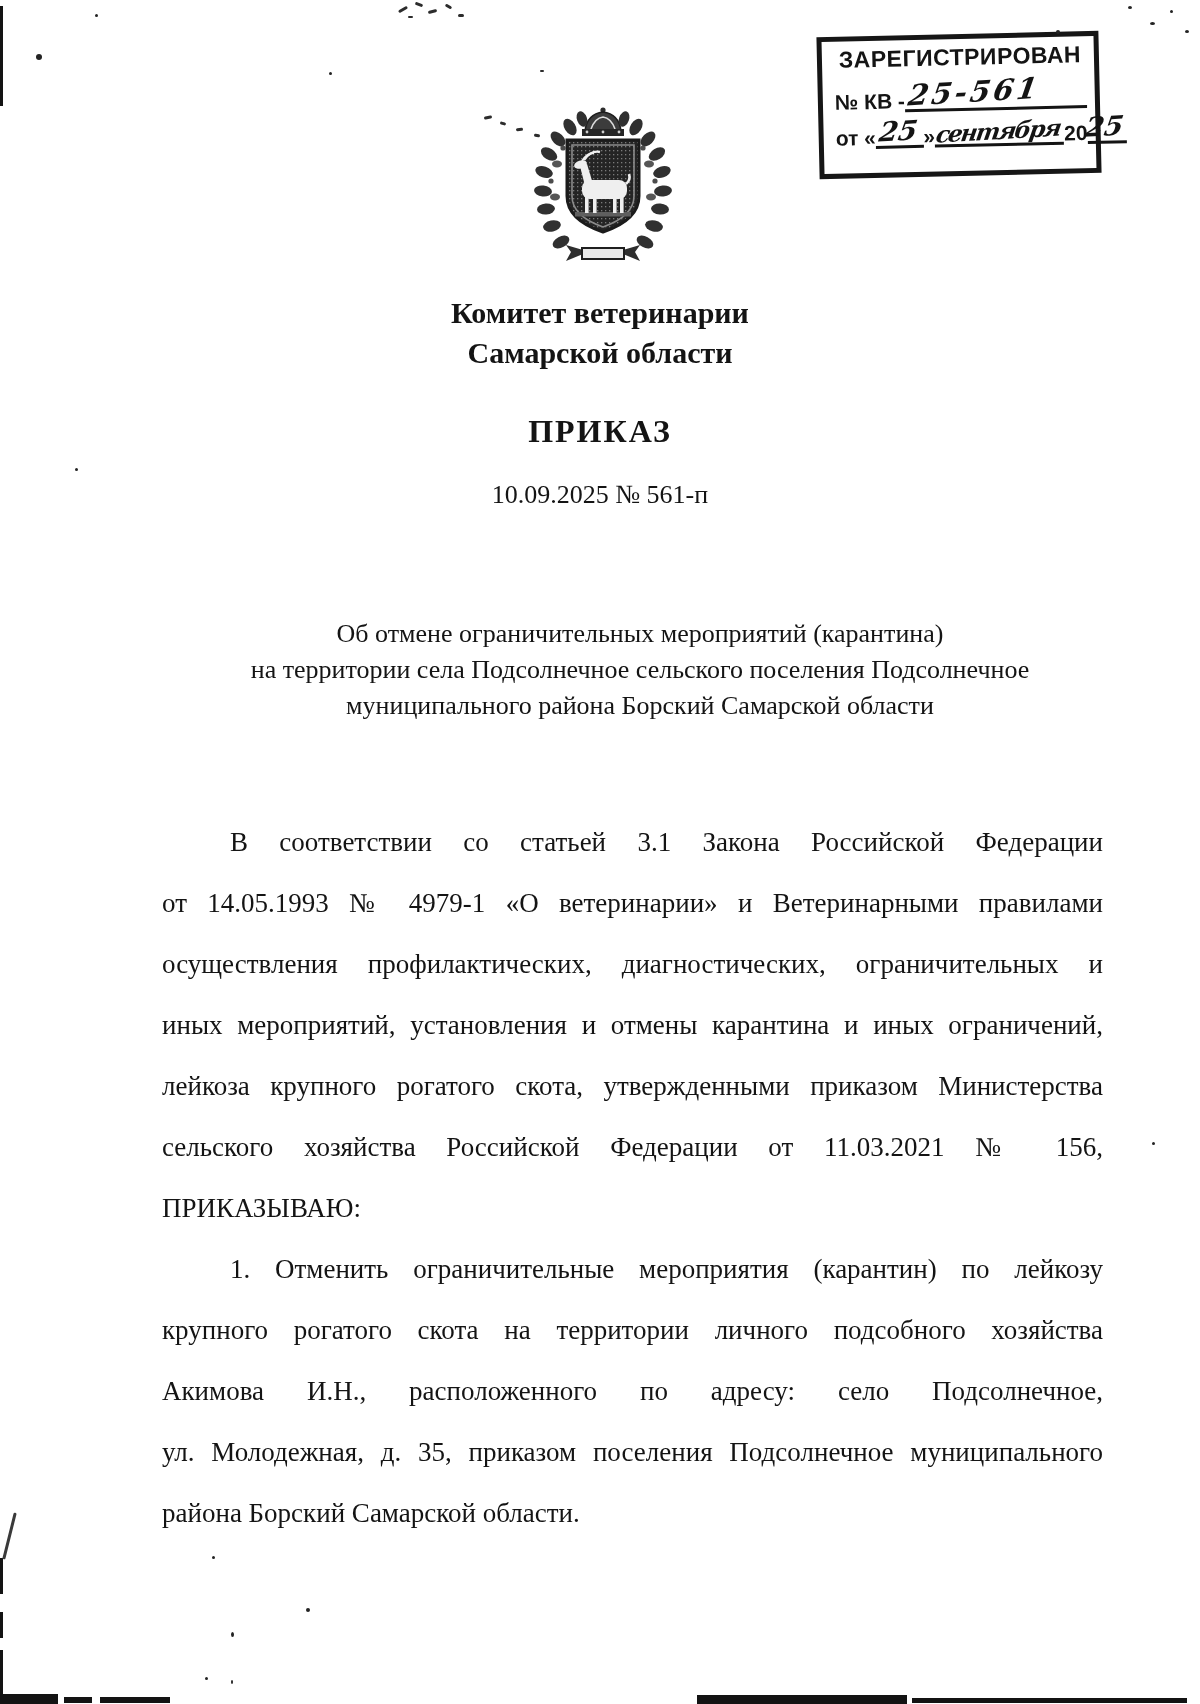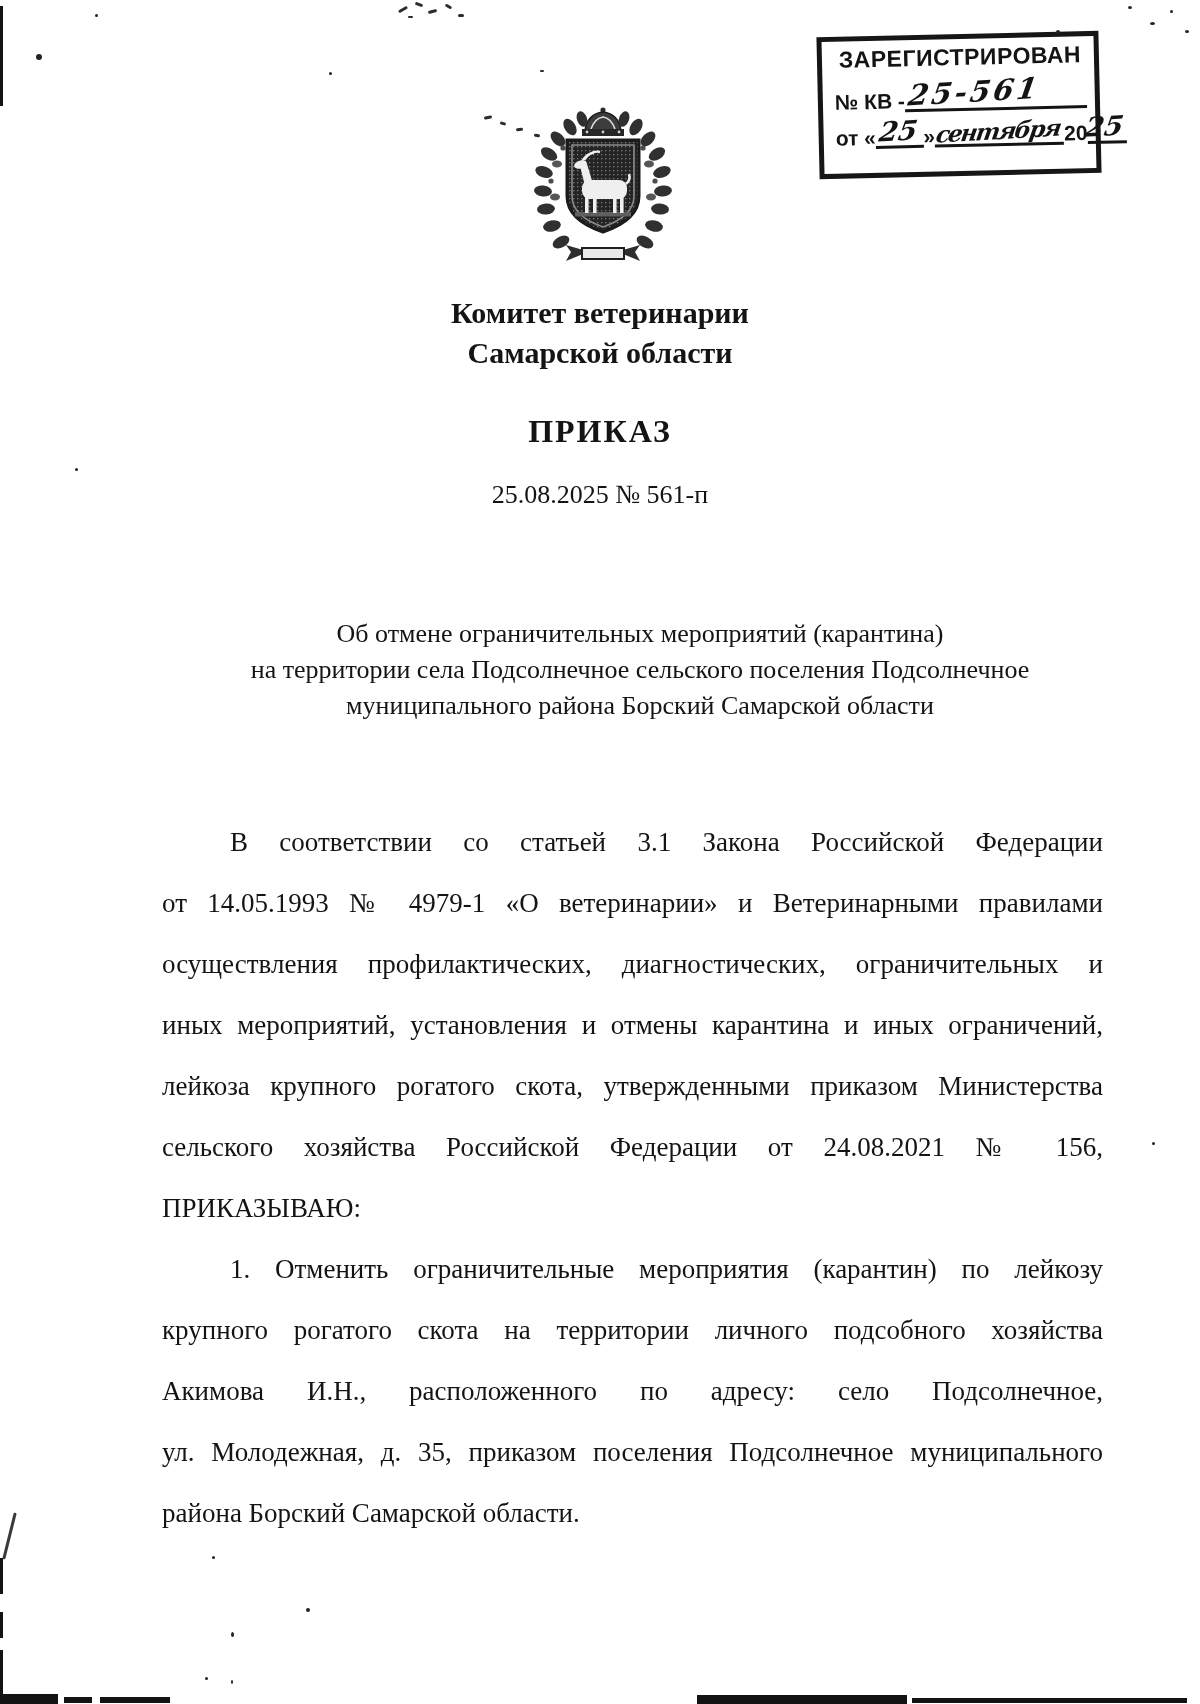--- a/index.html
+++ b/index.html
@@ -154,35 +154,35 @@
   </svg>
 </div>
 
 <div class="abs center org" style="top:293px;">
   <div>Комитет ветеринарии</div>
   <div>Самарской области</div>
 </div>
 
 <div class="abs center doctype" style="top:396px;margin-top:17px;">ПРИКАЗ</div>
 
-<div class="abs center datenum" style="top:480px;">25.08.2025 № 561-п</div>
+<div class="abs center datenum" style="top:480px;">10.09.2025 № 561-п</div>
 
 <div class="abs center subject" style="top:616px;margin-left:40px;">
   <div>Об отмене ограничительных мероприятий (карантина)</div>
   <div>на территории села Подсолнечное сельского поселения Подсолнечное</div>
   <div>муниципального района Борский Самарской области</div>
 </div>
 
 <div class="abs bodytext">
   <div class="bl indent">В соответствии со статьей 3.1 Закона Российской Федерации</div>
   <div class="bl">от 14.05.1993 № 4979-1 «О ветеринарии» и Ветеринарными правилами</div>
   <div class="bl">осуществления профилактических, диагностических, ограничительных и</div>
   <div class="bl">иных мероприятий, установления и отмены карантина и иных ограничений,</div>
   <div class="bl">лейкоза крупного рогатого скота, утвержденными приказом Министерства</div>
-  <div class="bl">сельского хозяйства Российской Федерации от 24.08.2021 № 156,</div>
+  <div class="bl">сельского хозяйства Российской Федерации от 11.03.2021 № 156,</div>
   <div class="bl lastleft">ПРИКАЗЫВАЮ:</div>
   <div class="bl indent">1. Отменить ограничительные мероприятия (карантин) по лейкозу</div>
   <div class="bl">крупного рогатого скота на территории личного подсобного хозяйства</div>
   <div class="bl">Акимова И.Н., расположенного по адресу: село Подсолнечное,</div>
   <div class="bl">ул. Молодежная, д. 35, приказом поселения Подсолнечное муниципального</div>
   <div class="bl lastleft">района Борский Самарской области.</div>
 </div>
 
 <div>
 

